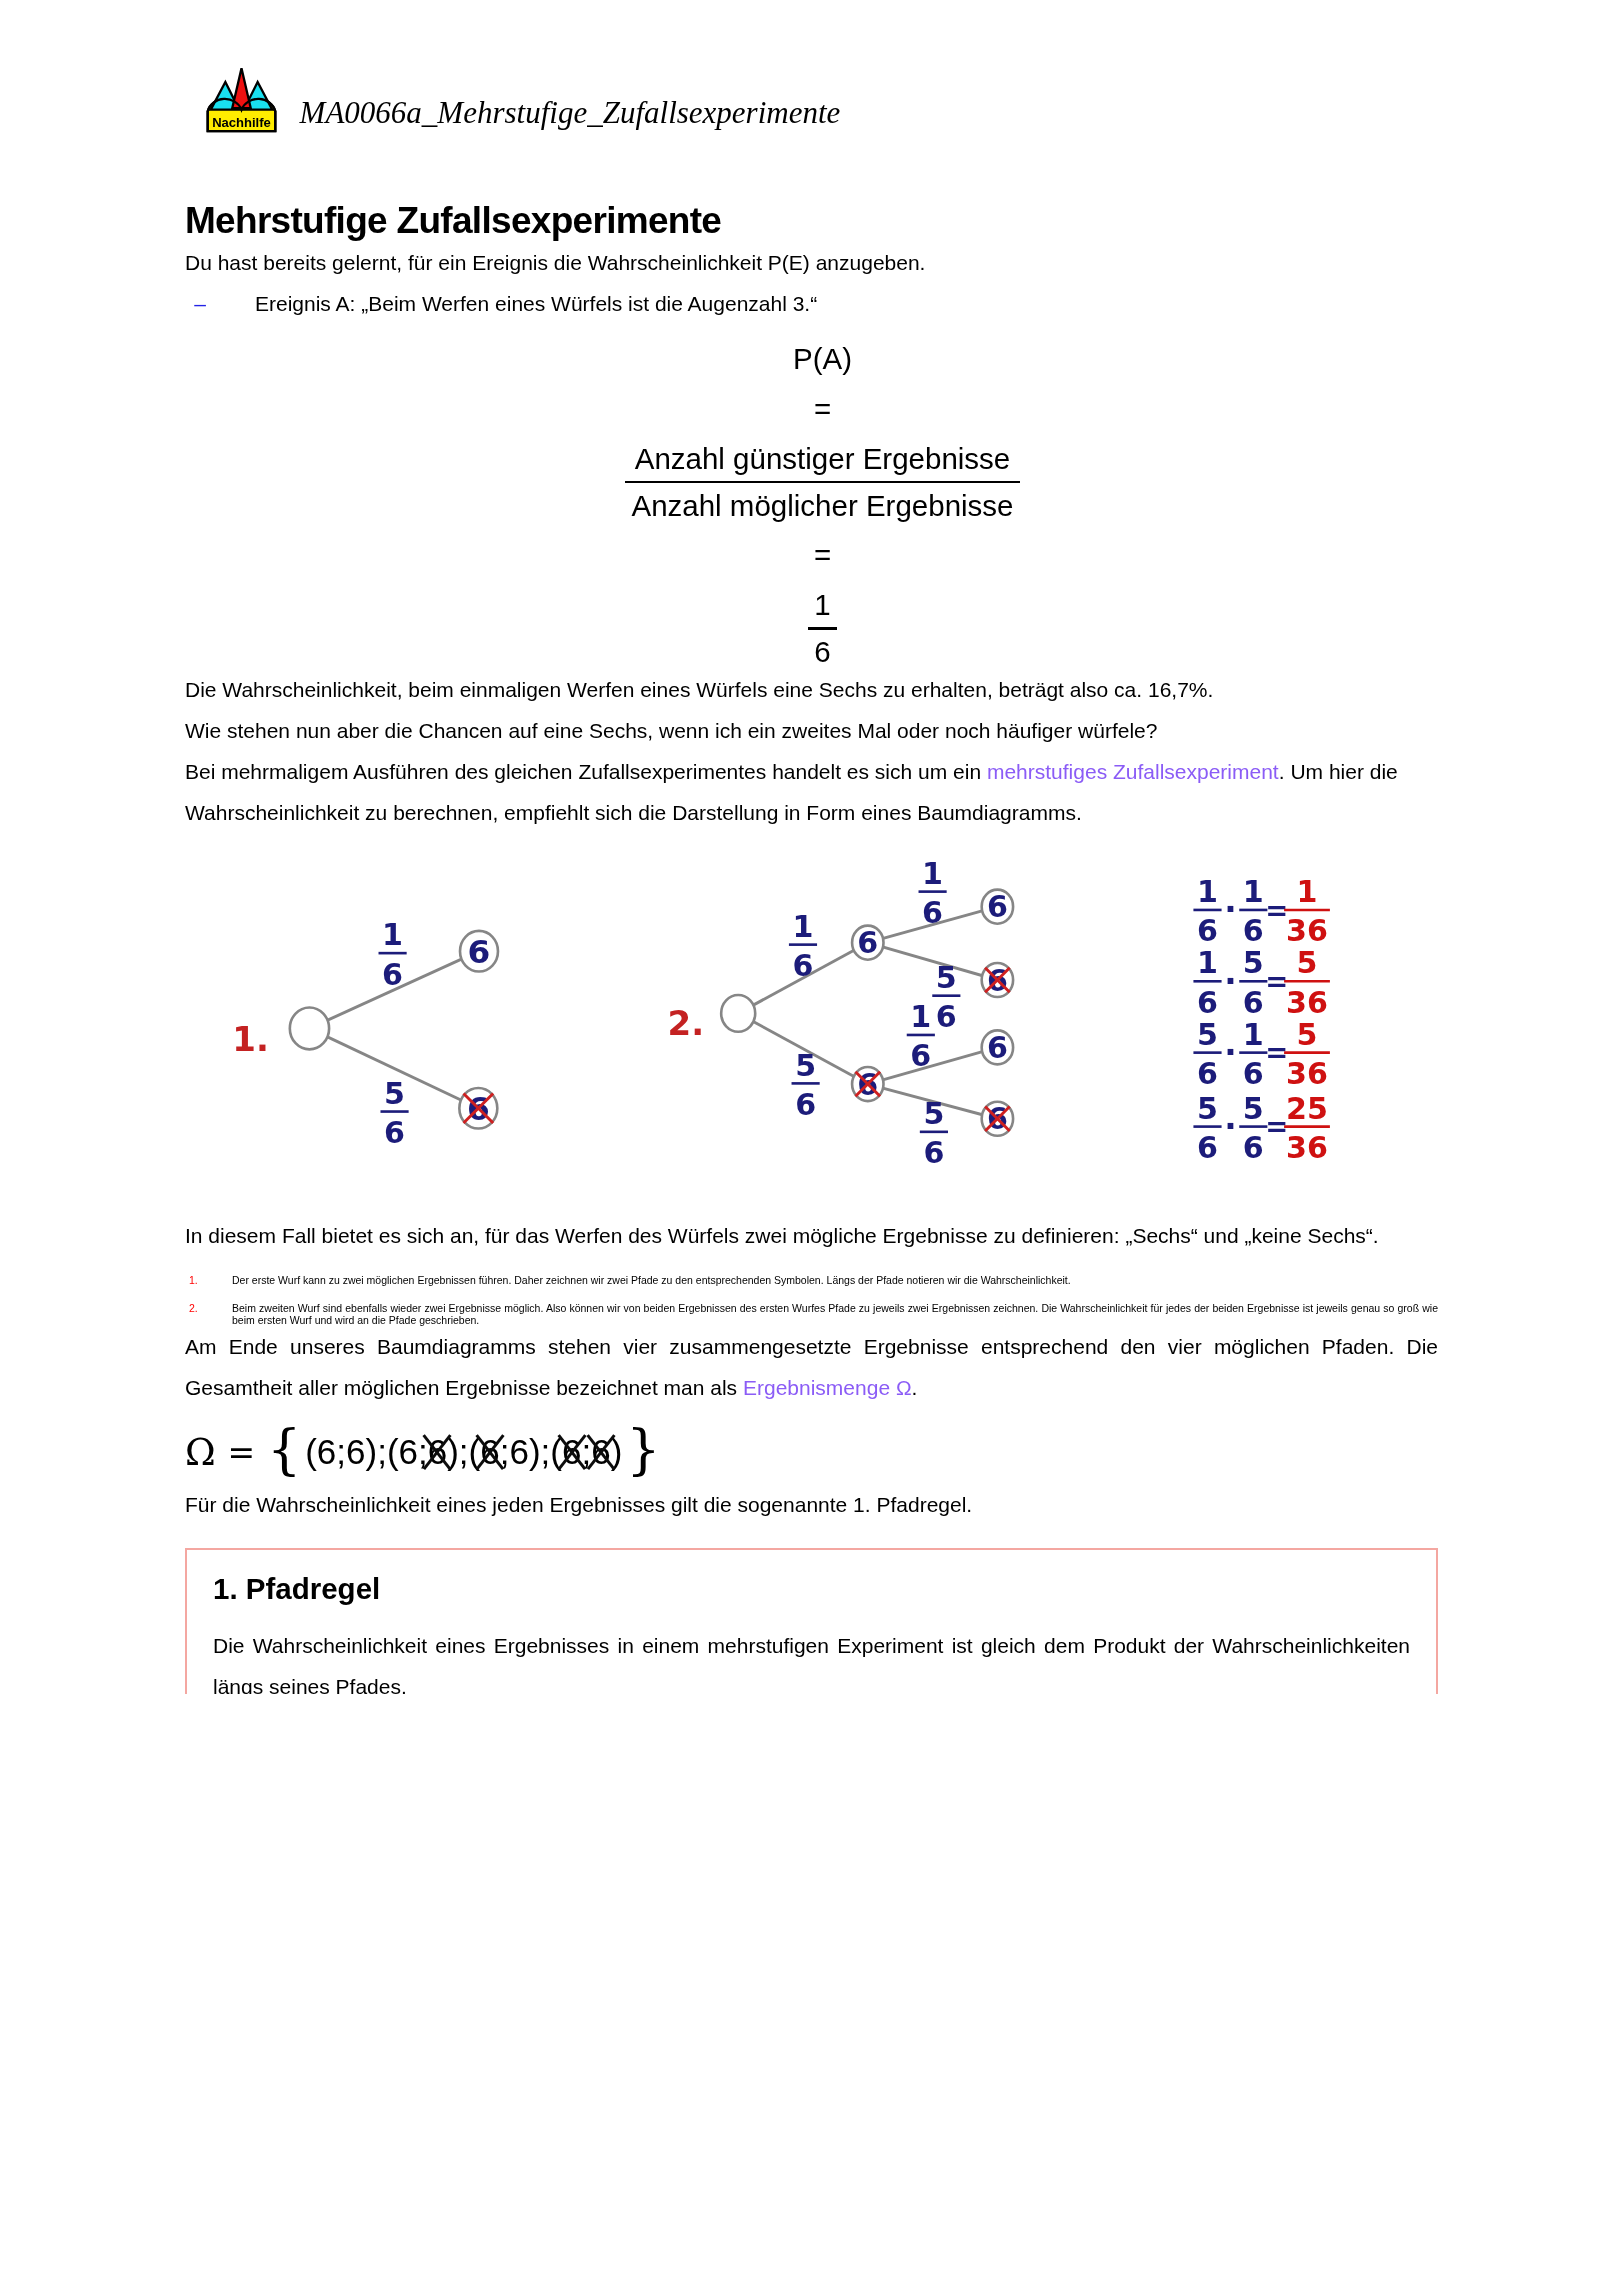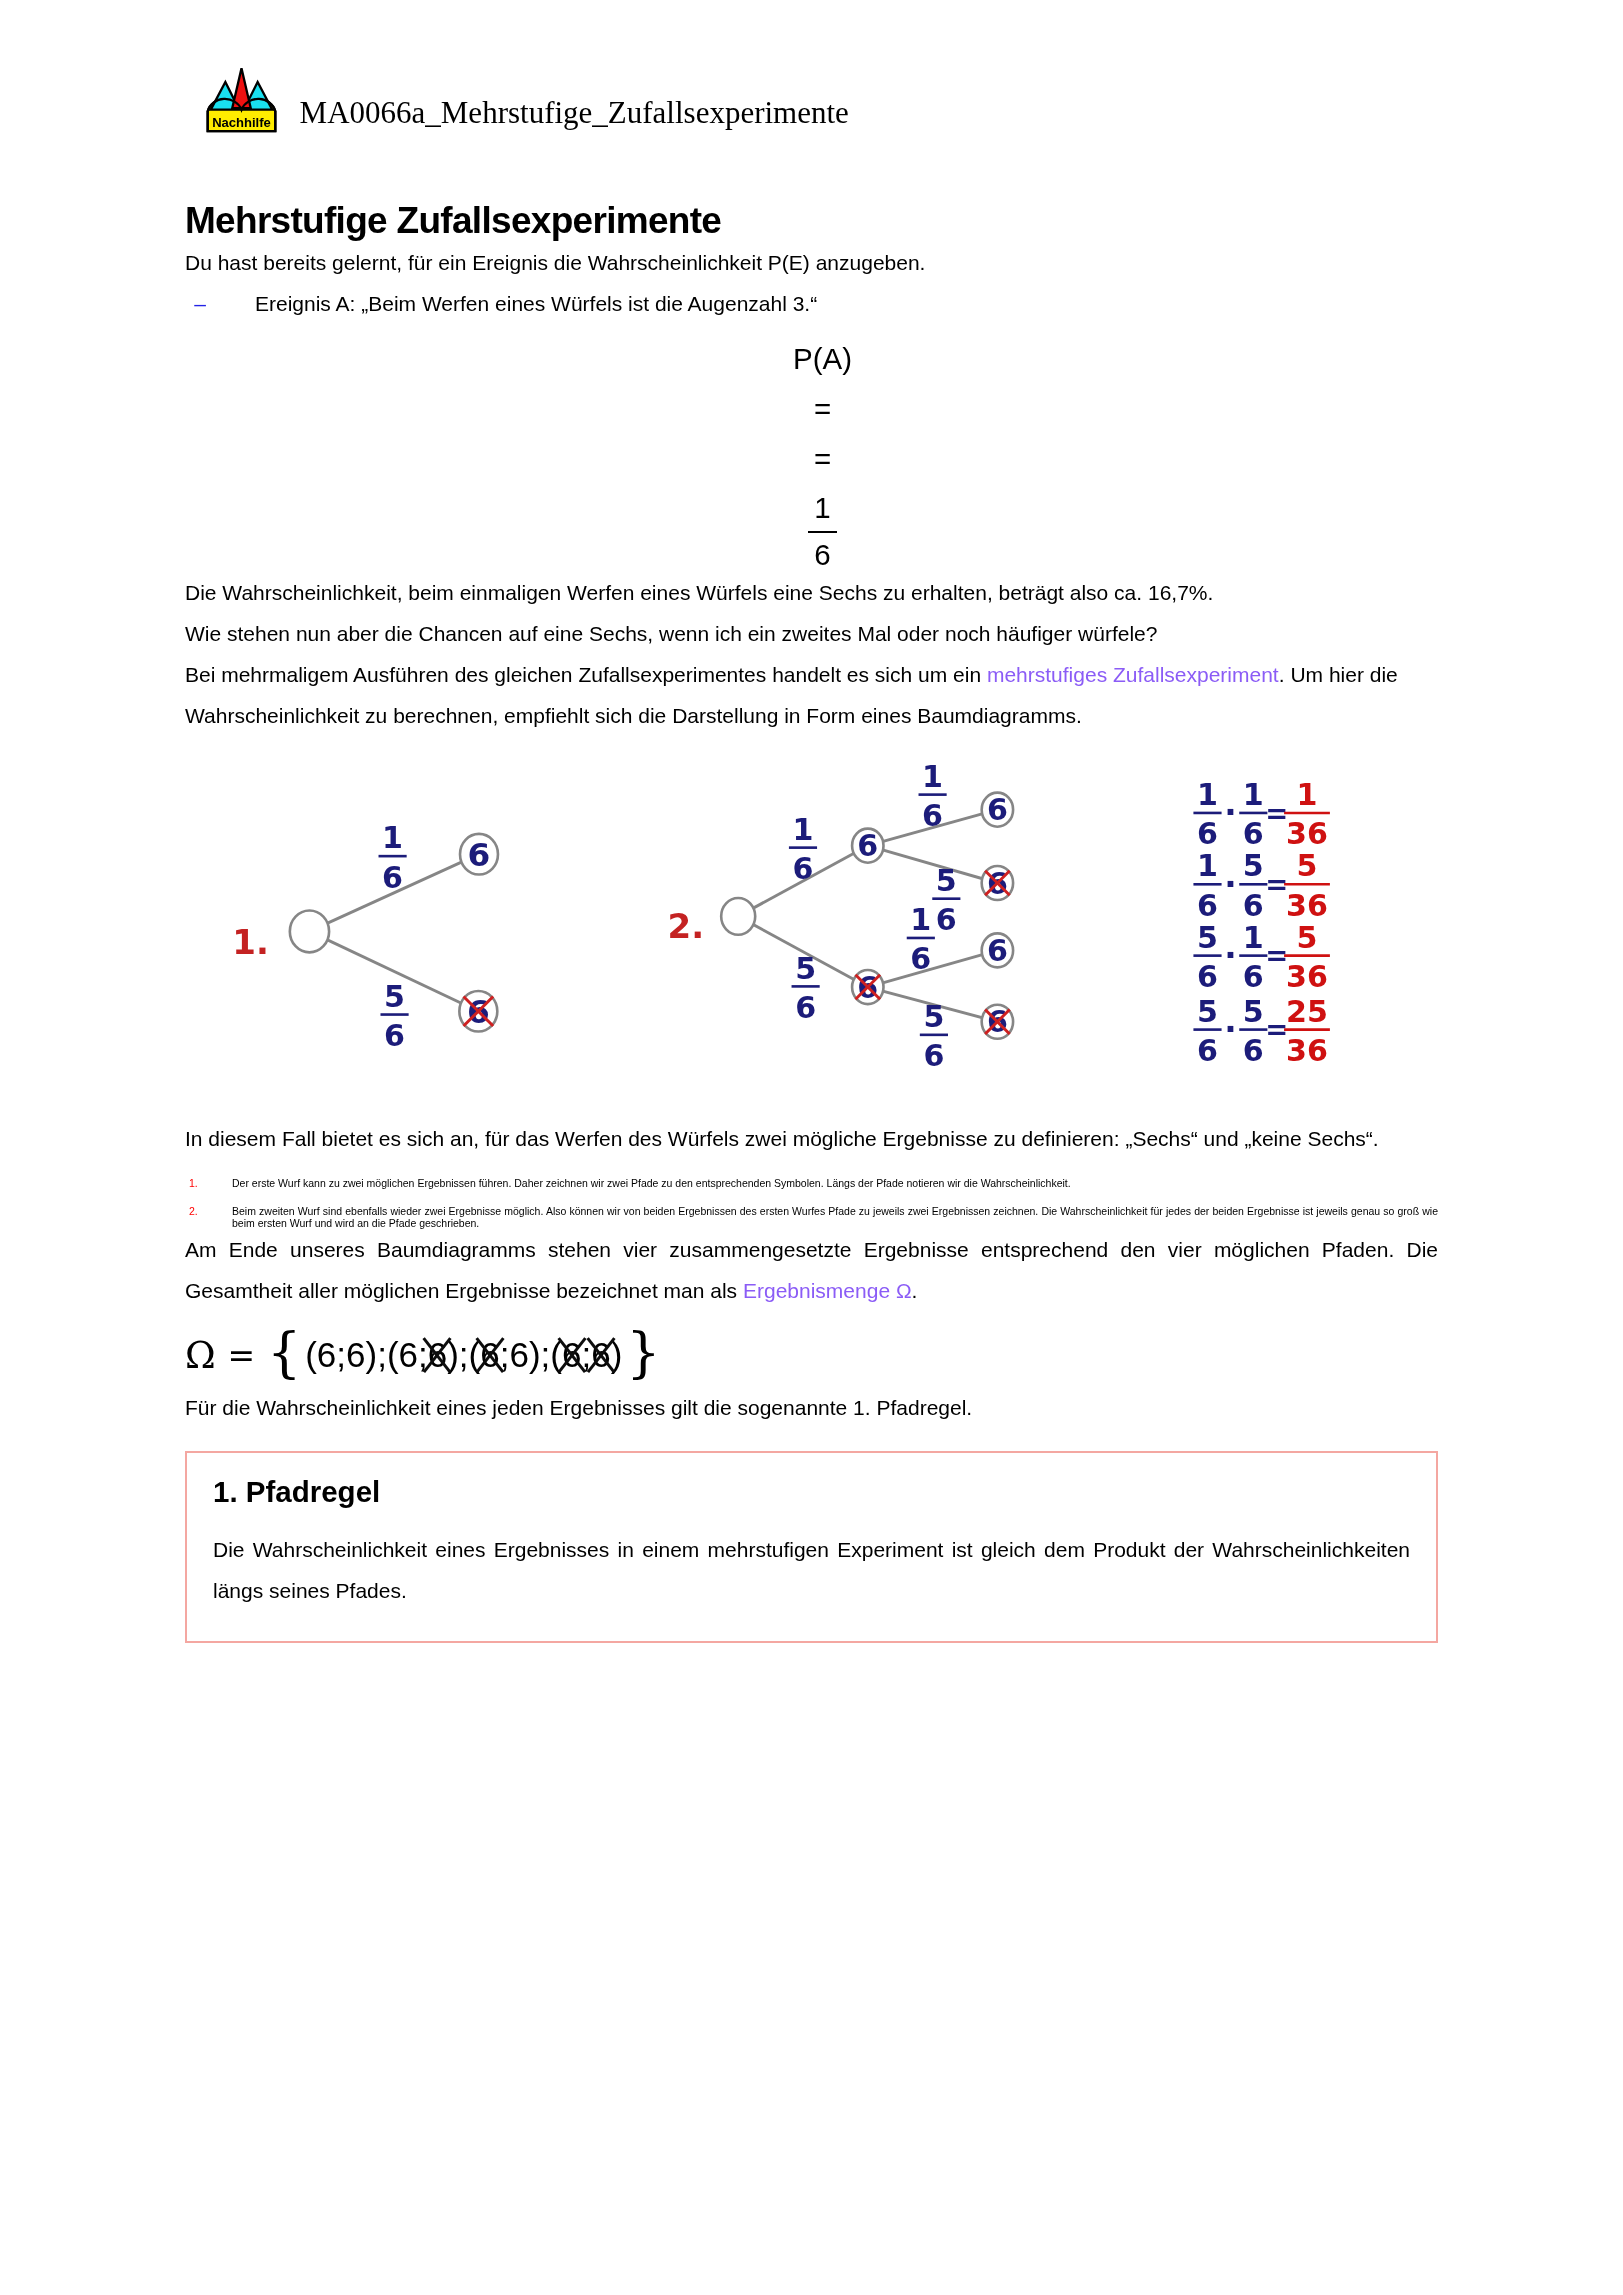--- a/index.html
+++ b/index.html
@@ -1,21 +1,21 @@
 <!DOCTYPE html>
 <html lang="de" style="font-size:10.5px"><head>
 <meta charset="utf-8">
 <style>
   html,body{margin:0;padding:0;background:#ffffff;}
   .page{position:relative;width:1623px;height:1694px;background:#fff;overflow:hidden;
         font-family:"Liberation Sans",sans-serif;color:#000;}
   .inner{padding:0 185px;}
   
   .header{display:flex;align-items:flex-end;gap:19.6px;padding:62px 0 0 203px;}
-  .doc-title{font-family:"Liberation Serif",serif;font-size:31px;
+  .doc-title{font-family:"Liberation Serif",serif;font-style:italic;font-size:31px;
              padding-bottom:3.9px;color:#000;}
   
   h1.title{font-size:37px;font-weight:bold;margin:65px 0 0 0;letter-spacing:-0.7px;}
   p.body{font-size:21px;line-height:41px;margin:0;}
   .just{text-align:justify;}
   .mt-p1{margin-top:27.5px;}
   .bullet{position:relative;padding-left:70px;margin-top:14.4px;}
   .bullet .dash{position:absolute;left:9.2px;top:0;color:#2323e6;}
   .red{color:#8b5cf6;}
   
@@ -79,20 +79,25 @@
     <p class="body mt-p1">Du hast bereits gelernt, für ein Ereignis die Wahrscheinlichkeit P(E) anzugeben.</p>
 
     <p class="body bullet">
       <span class="dash">–</span>
       <span>Ereignis A: „Beim Werfen eines Würfels ist die Augenzahl 3.“</span>
     </p>
 
     <div class="formula">
       <span>P(A)</span>
       <span>=</span>
+      <span class="frac">
+        <span class="num">Anzahl günstiger Ergebnisse</span>
+        <span class="bar"></span>
+        <span class="den">Anzahl möglicher Ergebnisse</span>
+      </span>
       <span>=</span>
       <span class="frac">
         <span class="num">1</span>
         <span class="bar"></span>
         <span class="den">6</span>
       </span>
     </div>
 
     <p class="body mt-p2">Die Wahrscheinlichkeit, beim einmaligen Werfen eines Würfels eine Sechs zu erhalten, beträgt also ca. 16,7%.</p>
 

